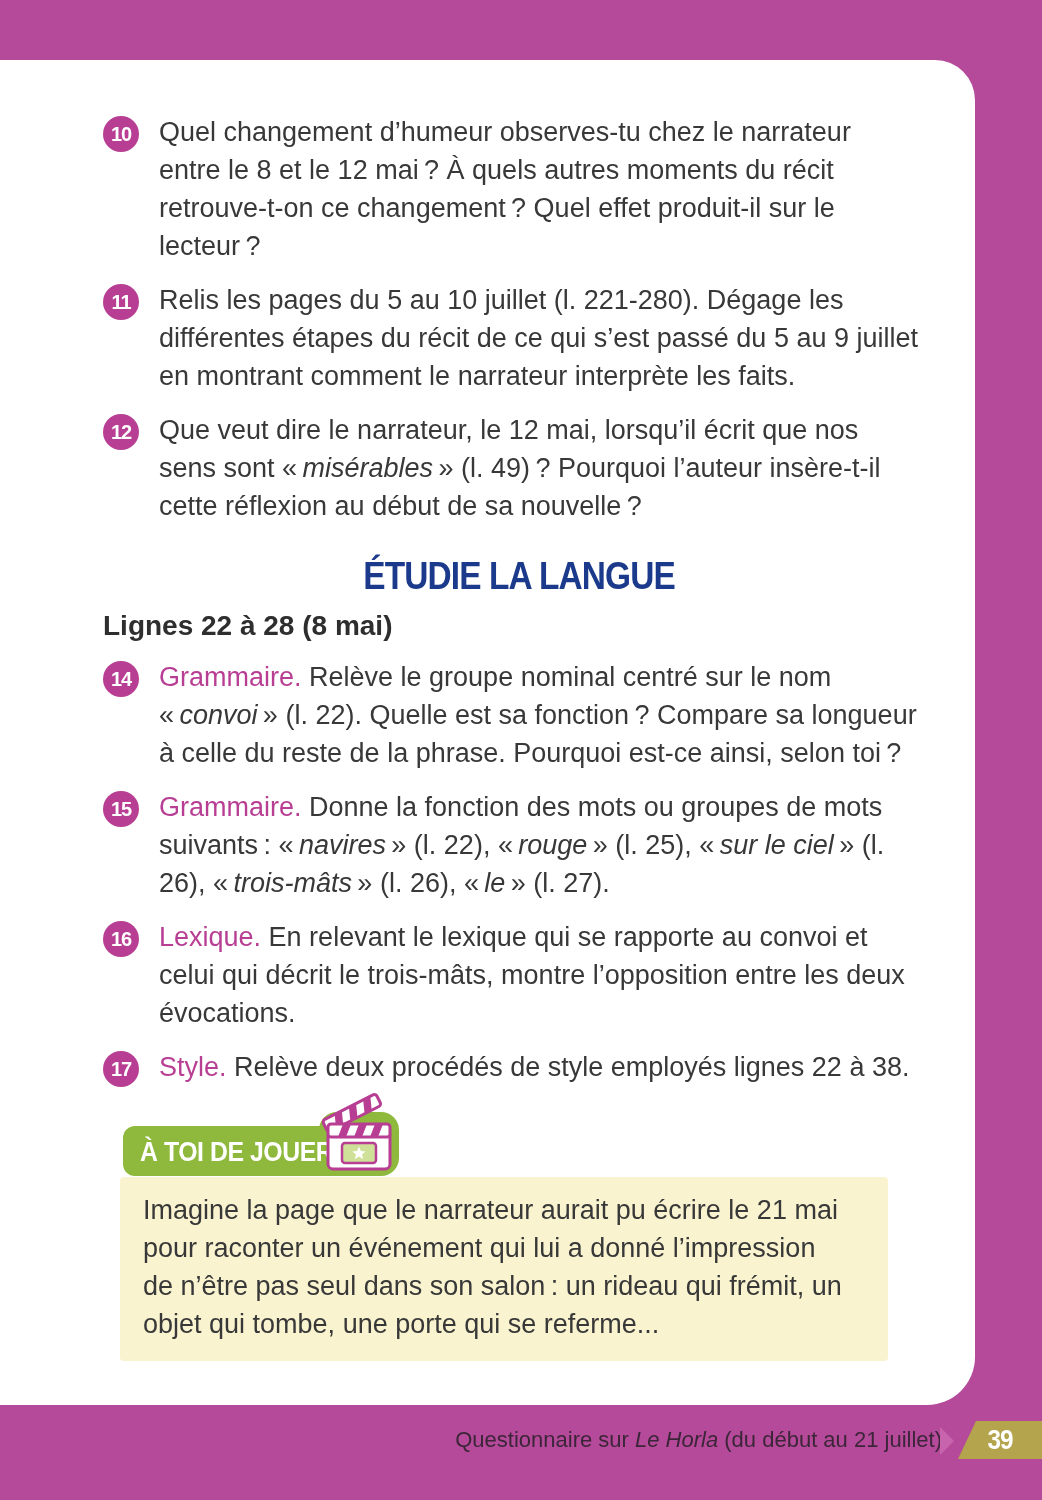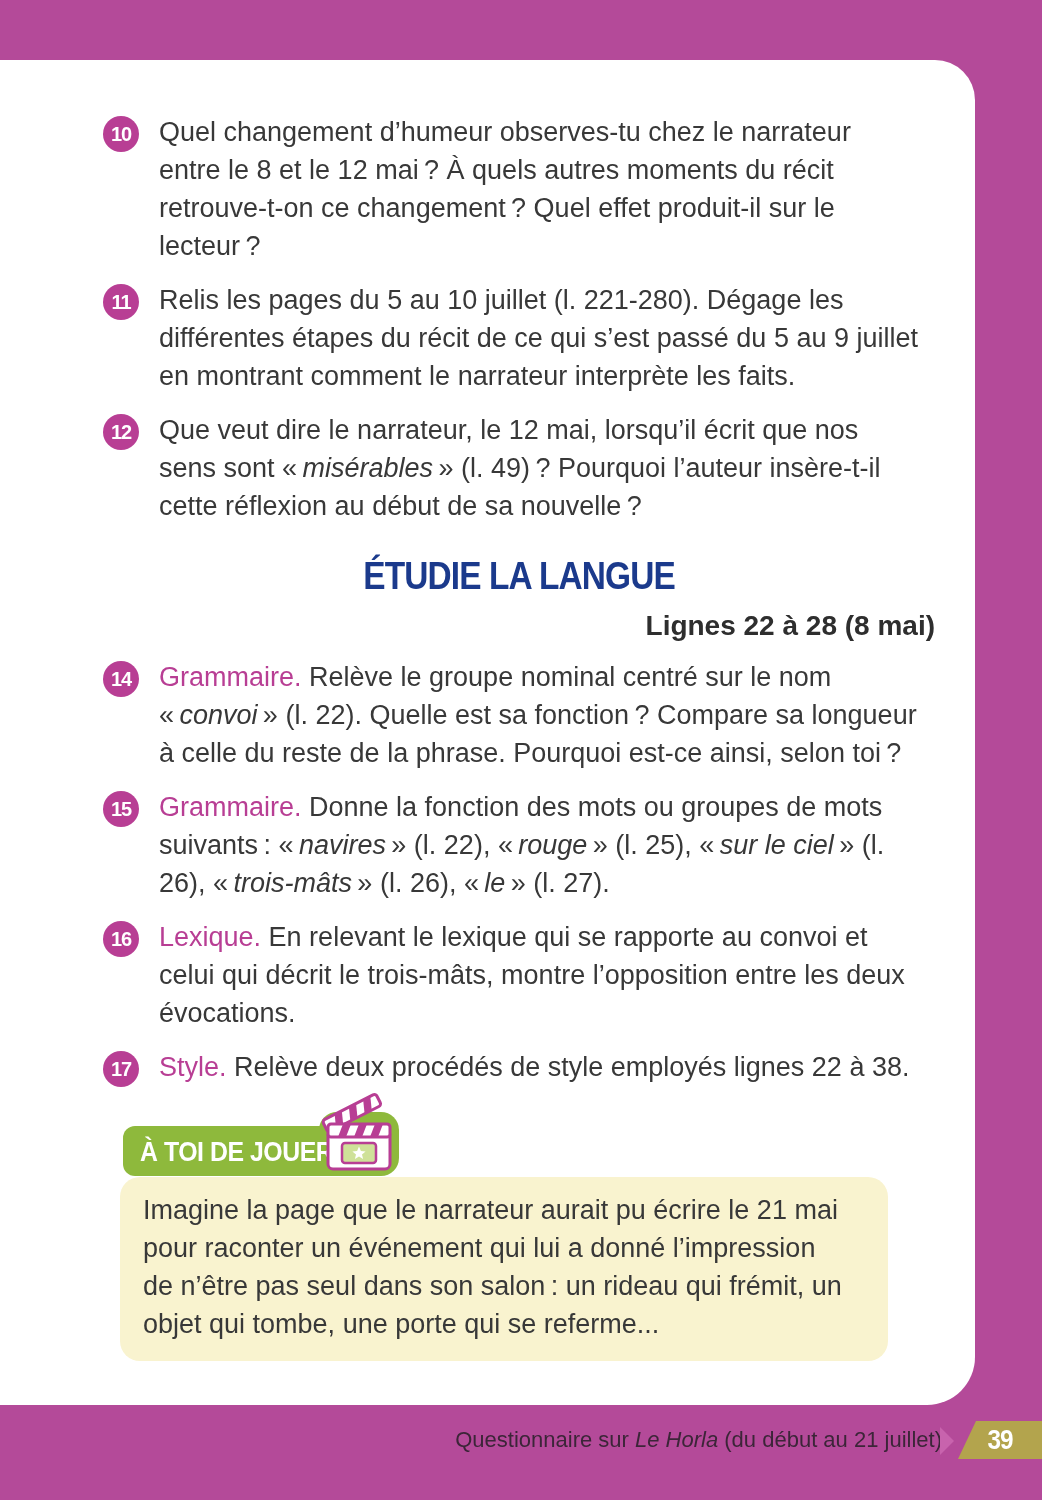--- a/index.html
+++ b/index.html
@@ -24,36 +24,36 @@
   .qtext{ margin:16px; font-size:27px; line-height:38px; color:#383838; }
   .seg-lbl{ color:#b83e94; font-weight:normal; }
   .seg-i{ font-style:italic; }
 
   
   .section-title{ text-align:center; margin:30px 0 12px 0; }
   .section-title span{
     display:inline-block; color:#1b3a8c; font-size:38px; font-weight:bold;
     letter-spacing:-1px; transform:scaleX(0.88); transform-origin:center;
   }
-  .section-subtitle{ text-align:right; font-size:28px; font-weight:bold; color:#2e2e2e; margin:0 0 8px 0; }
+  .section-subtitle{ text-align:left; font-size:28px; font-weight:bold; color:#2e2e2e; margin:0 0 8px 0; }
 
   
   .play-badge{ position:relative; height:64px; margin:26px 0 0 20px; width:260px; }
   .play-bar{ position:absolute; left:0; bottom:0; width:236px; height:50px; background:#8eb93c; border-radius:12px; }
   .play-bump{ position:absolute; left:196px; bottom:0; width:80px; height:64px; background:#8eb93c; border-radius:18px; }
   .play-label{
     position:absolute; left:17px; bottom:8px; color:#fff; font-weight:bold;
     font-size:27px; letter-spacing:-0.5px; transform:scaleX(0.92); transform-origin:left bottom;
   }
   .clap-icon{ position:absolute; left:198px; bottom:1px; width:80px; height:84px; }
 
   
   .activity-box{
     margin:1px 0 0 17px; width:768px; box-sizing:border-box;
-    background:#f9f3cf; border-radius:20px; padding:14px 24px 18px 23px;
+    background:#f9f3cf; border-radius:4px; padding:14px 24px 18px 23px;
   }
   .activity-box p{ margin:0; font-size:27px; line-height:38px; color:#383838; max-width:700px; }
 
   
   .footer{ position:absolute; left:0; top:1405px; width:1042px; height:95px; }
   .footer-text{
     position:absolute; right:100px; top:22px; font-size:22px; color:#3c2538; white-space:nowrap;text-align:center;
   }
   .tab-wedge{
     position:absolute; right:88px; top:22px; width:0; height:0;

